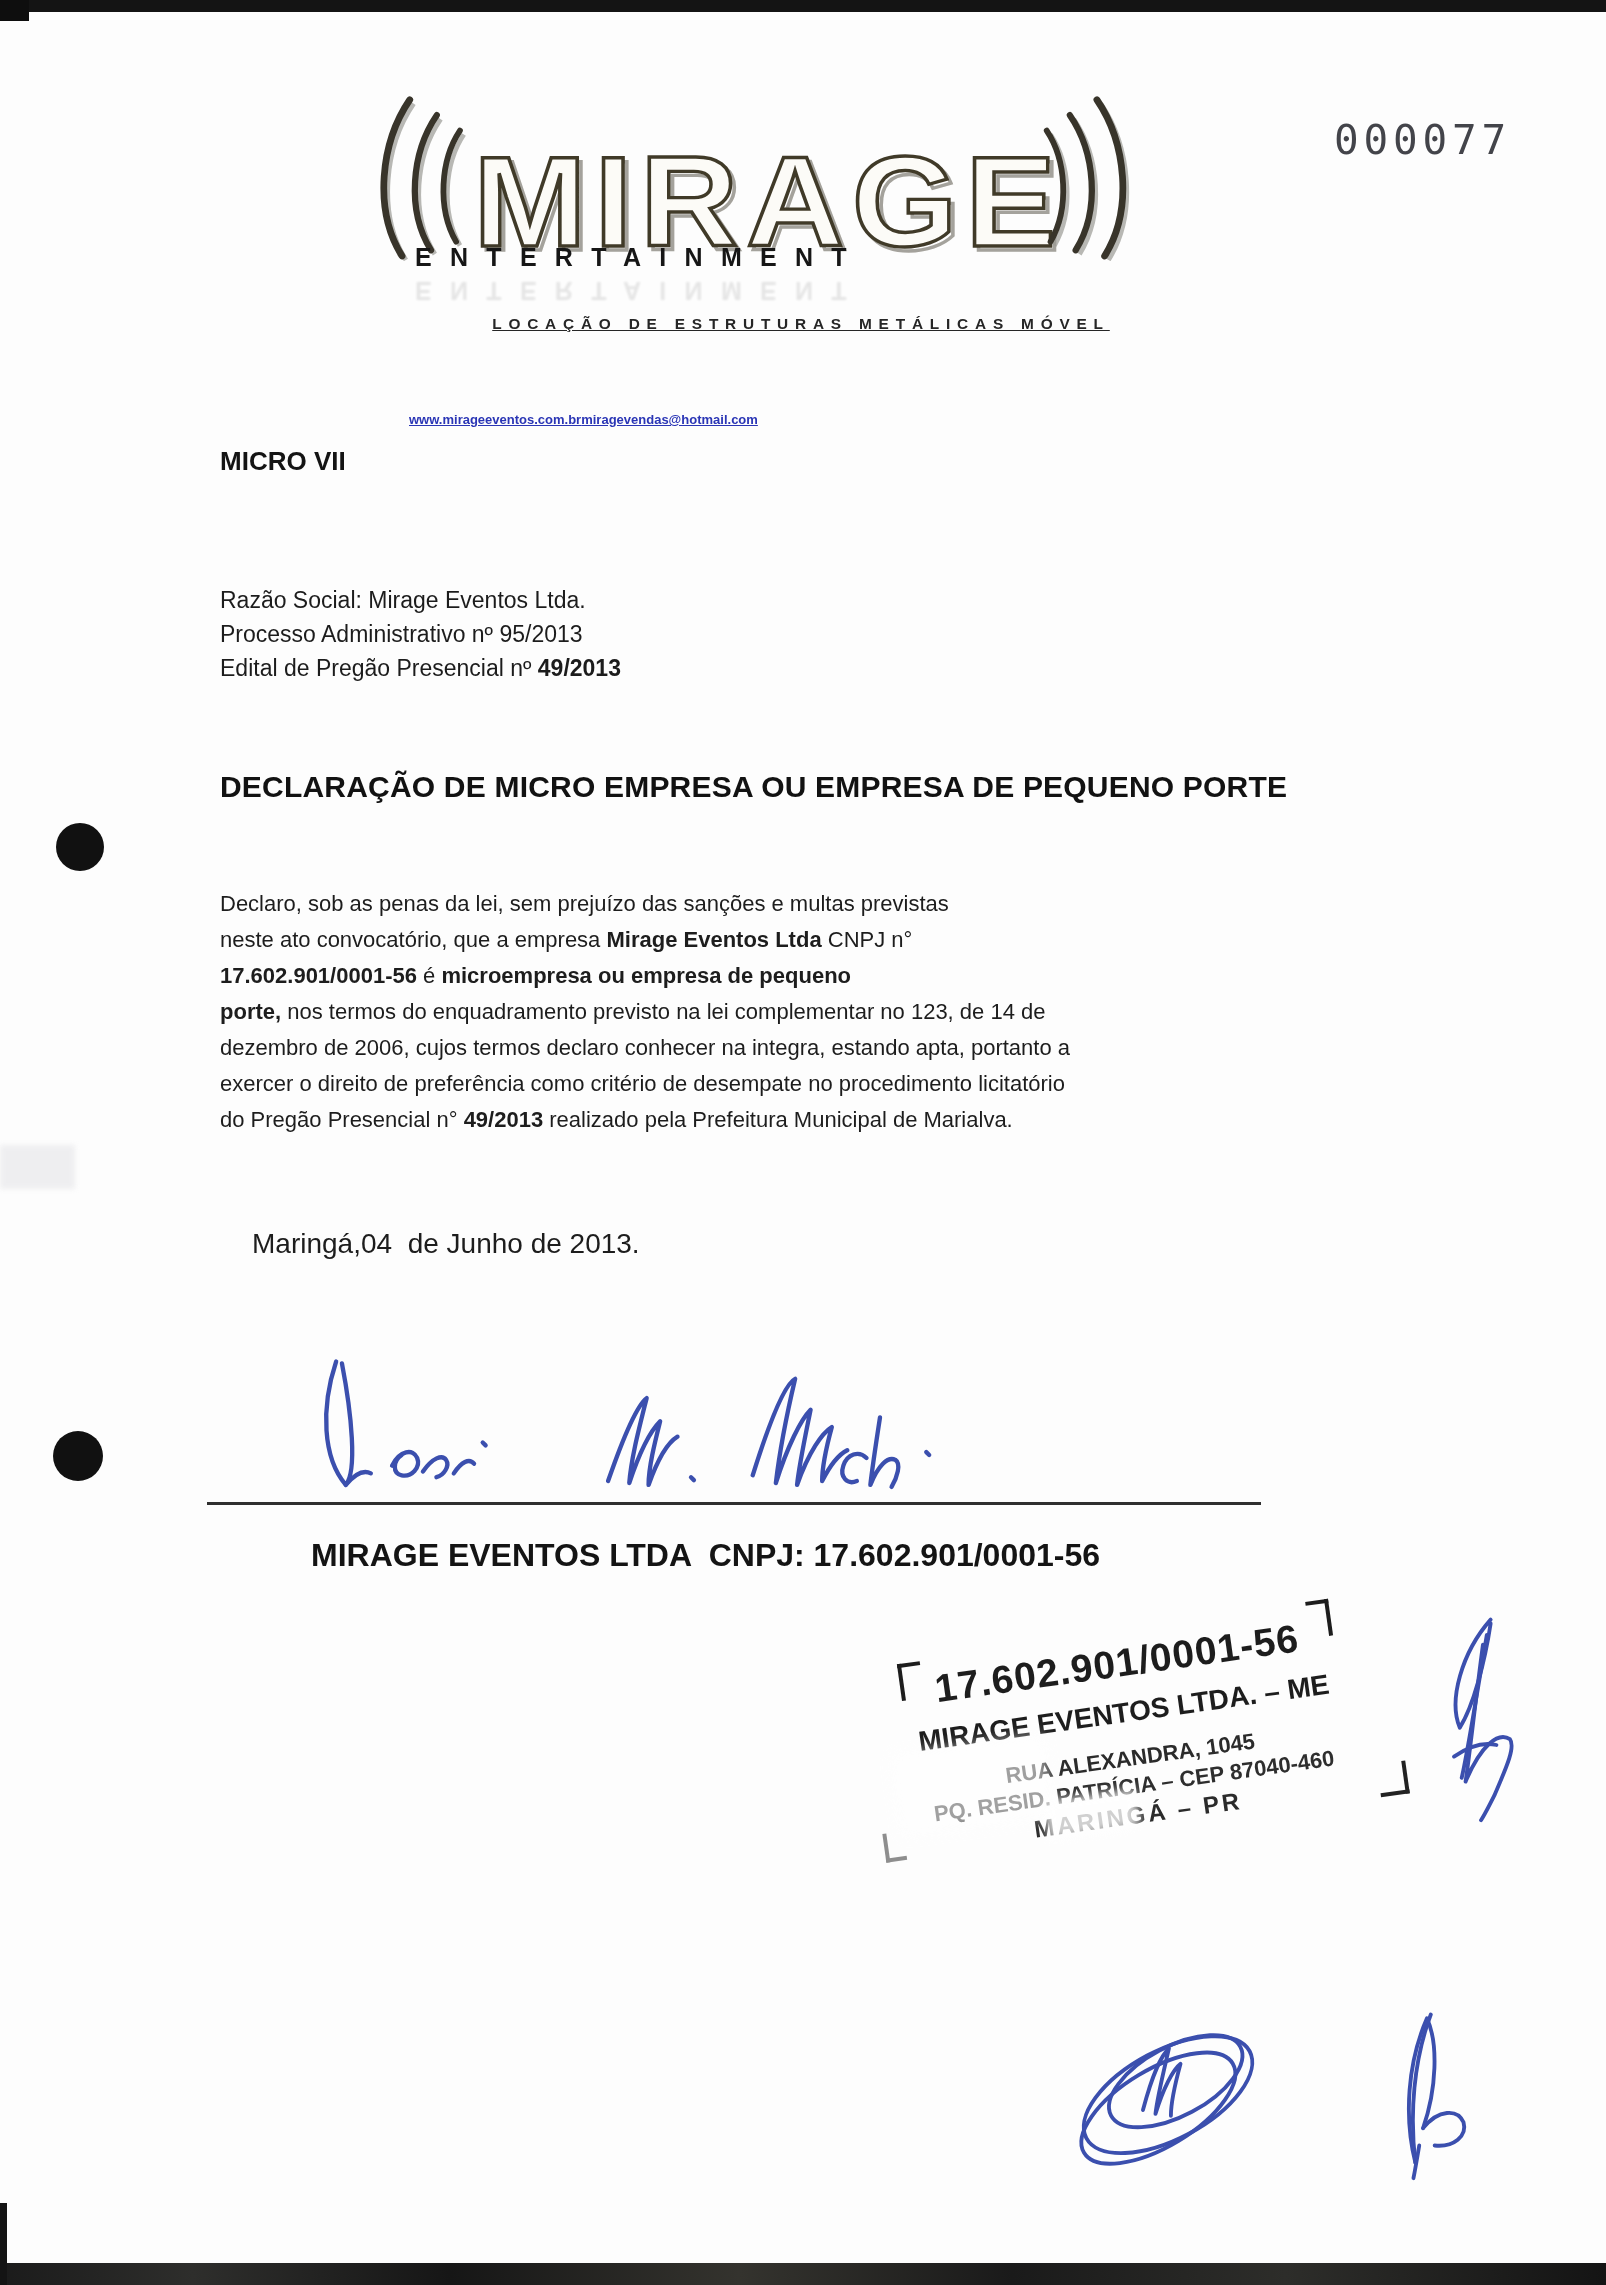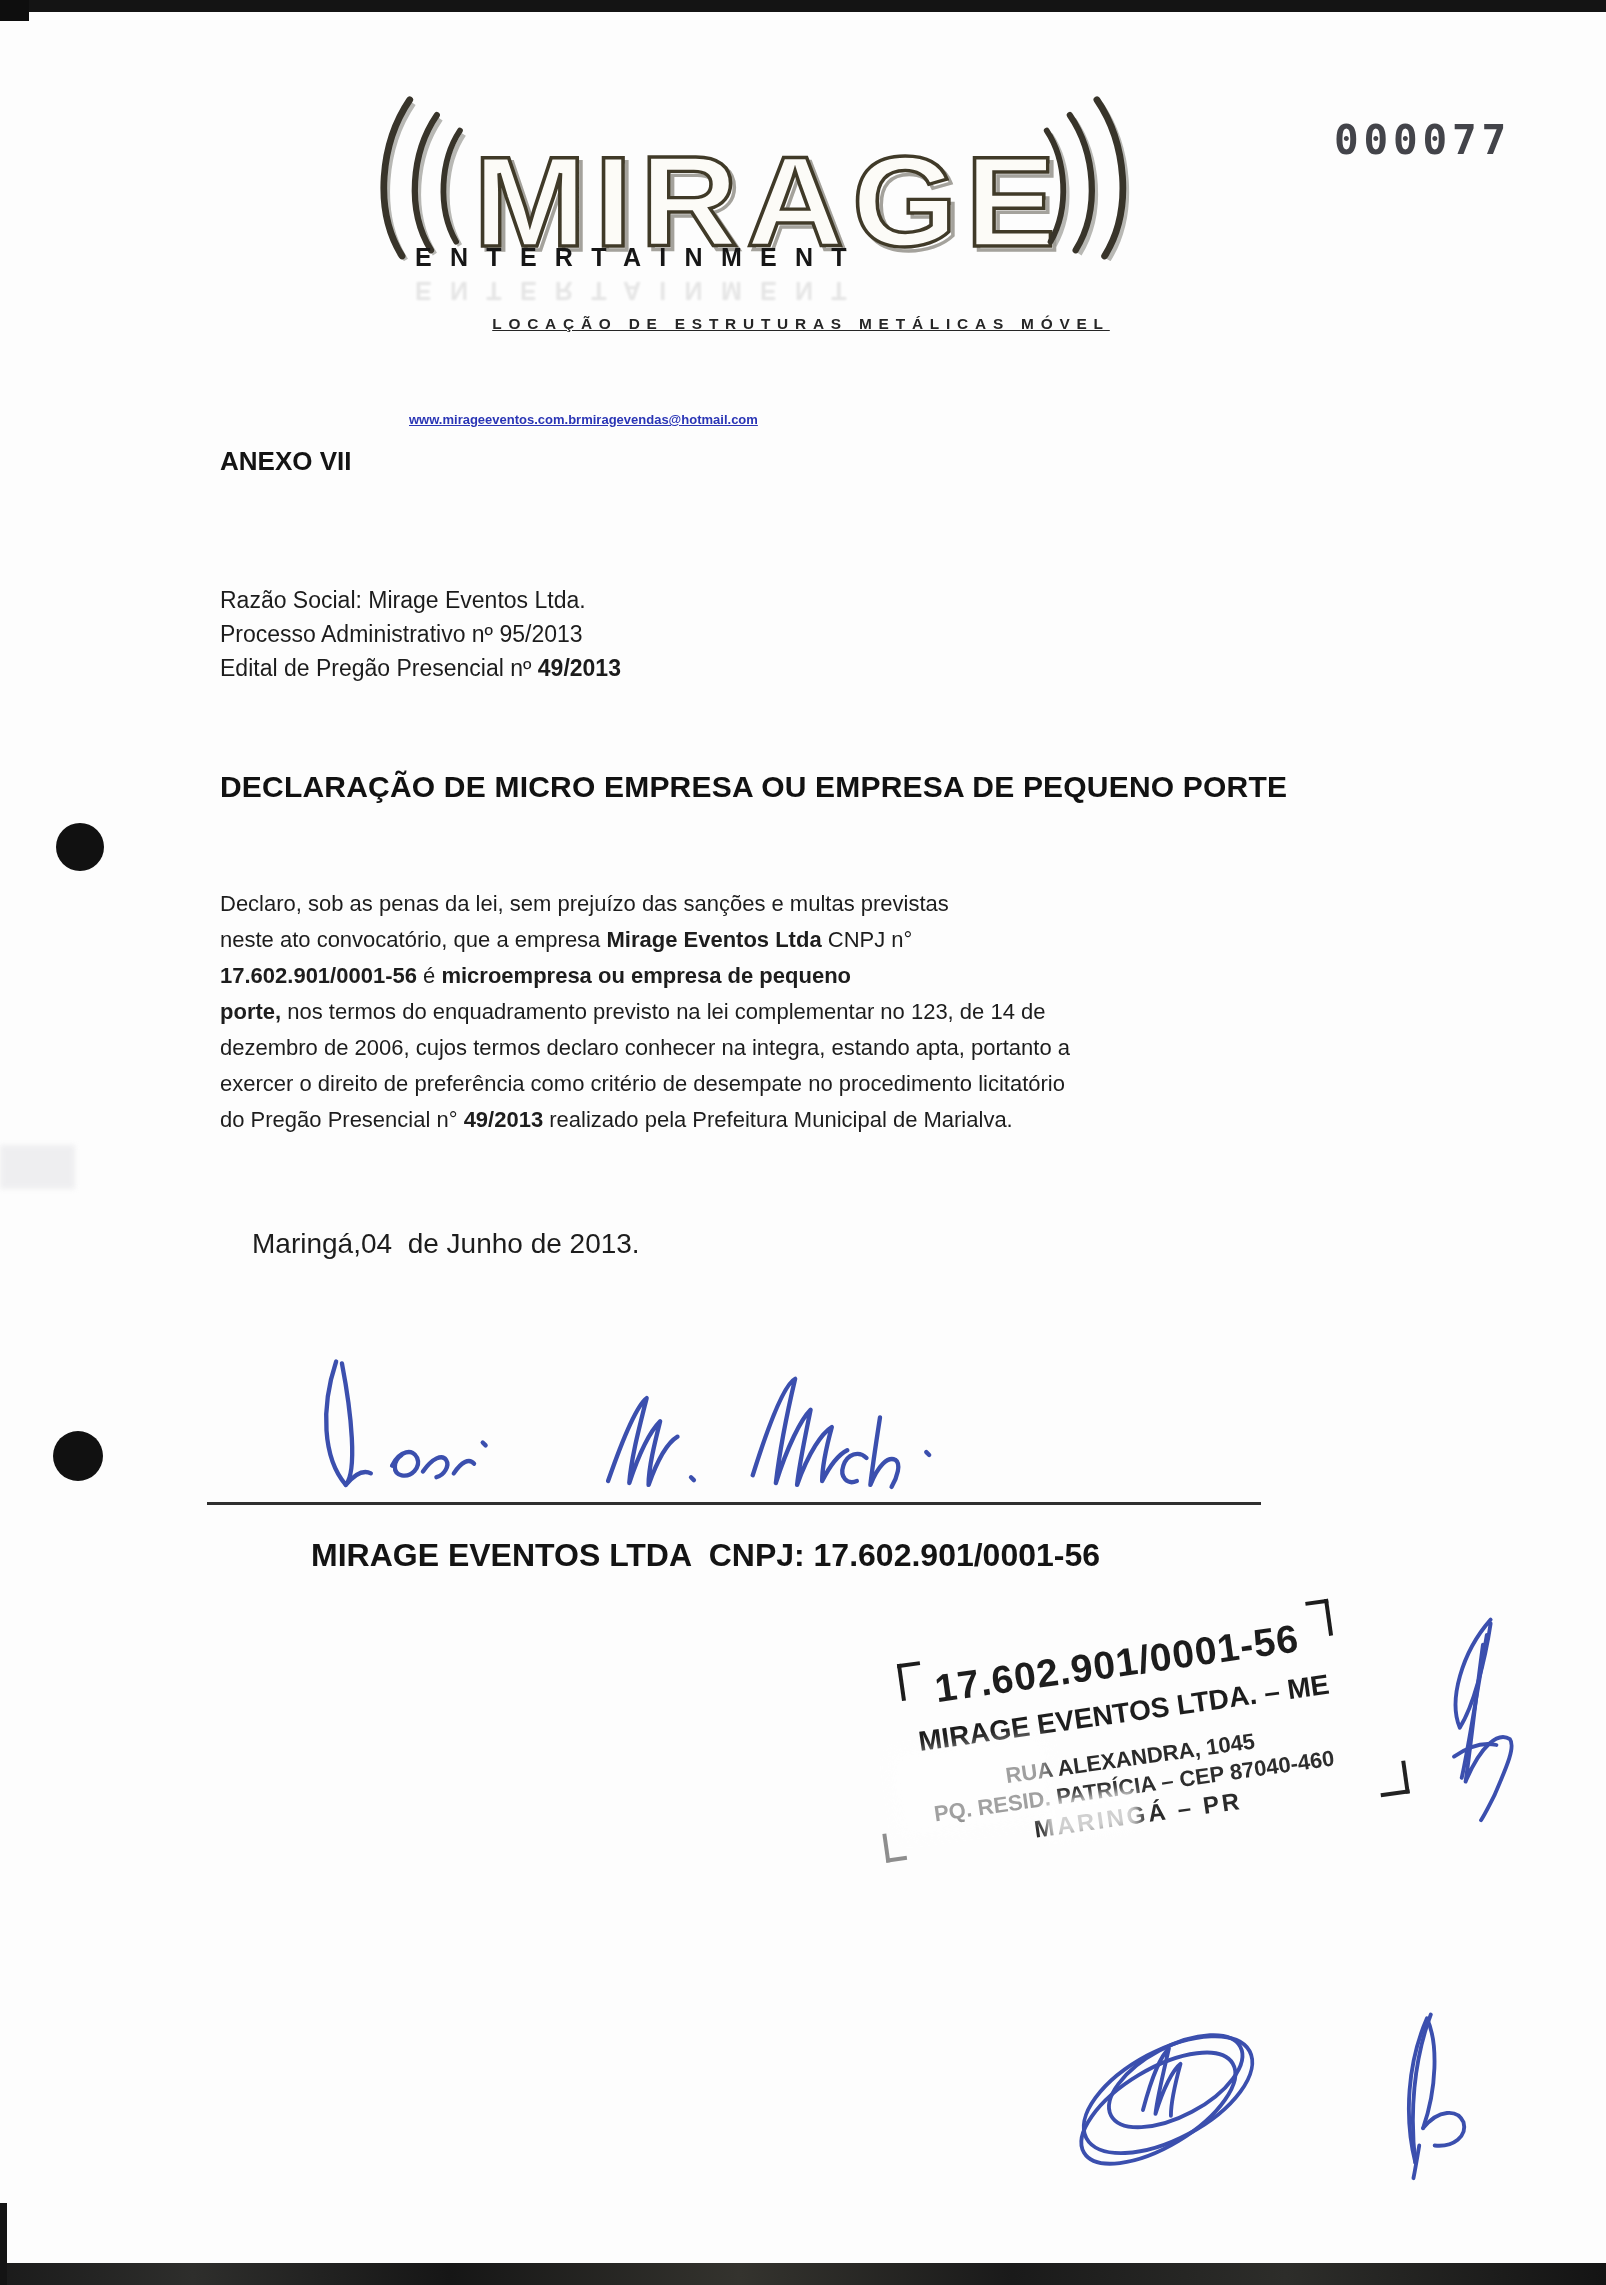--- a/index.html
+++ b/index.html
@@ -15,21 +15,21 @@
   .top-notch{left:0;top:0;width:29px;height:21px;background:#0e0e0e;}
   .bottom-band{
     left:0;top:2263px;width:1607px;height:22px;
     background:linear-gradient(90deg,#1b1b1b,#2e2e2c 12%,#161616 28%,#34332e 46%,#1a1a1a 63%,#2d2d2a 80%,#141414);
   }
   .left-strip{left:0;top:2203px;width:6.8px;height:82px;background:#141414;}
   .scan-smudge{left:0;top:1145px;width:75px;height:44px;background:#e3e3e6;opacity:.55;filter:blur(2.9px);}
 
   .page-number{
     left:1334px;top:116px;width:222px;
-    font-family:"DejaVu Sans Mono",monospace;font-size:41px;font-weight:700;
+    font-family:"DejaVu Sans Mono",monospace;font-size:41px;font-weight:400;
     letter-spacing:4.8px;color:#34353b;opacity:.92;
   }
 
   
   .logo-svg{left:348px;top:89px;}
   .entertainment{
     left:415px;top:243px;width:772px;text-align:left;
     font-size:25px;font-weight:600;letter-spacing:18.3px;color:#161616;
     white-space:nowrap;
   }
@@ -130,21 +130,21 @@
   </svg>
   <div class="abs entertainment">ENTERTAINMENT</div>
   <div class="abs entertainment reflection">ENTERTAINMENT</div>
   <div class="abs tagline">LOCAÇÃO DE ESTRUTURAS METÁLICAS MÓVEL</div>
 
   <div class="abs links-row">
     <a>www.mirageeventos.com.br</a>
     <a>miragevendas@hotmail.com</a>
   </div>
 
-  <div class="abs annex">ANEXO VII</div>
+  <div class="abs annex">MICRO VII</div>
 
   <div class="abs refblock">
       <div><span>Razão Social: Mirage Eventos Ltda.</span></div>
       <div><span>Processo Administrativo nº 95/2013</span></div>
       <div><span>Edital de Pregão Presencial nº </span><b>49/2013</b></div>
     </div>
 
   <div class="abs title">DECLARAÇÃO DE MICRO EMPRESA OU EMPRESA DE PEQUENO PORTE</div>
 
   <div class="abs hole-dot dot1"></div>

